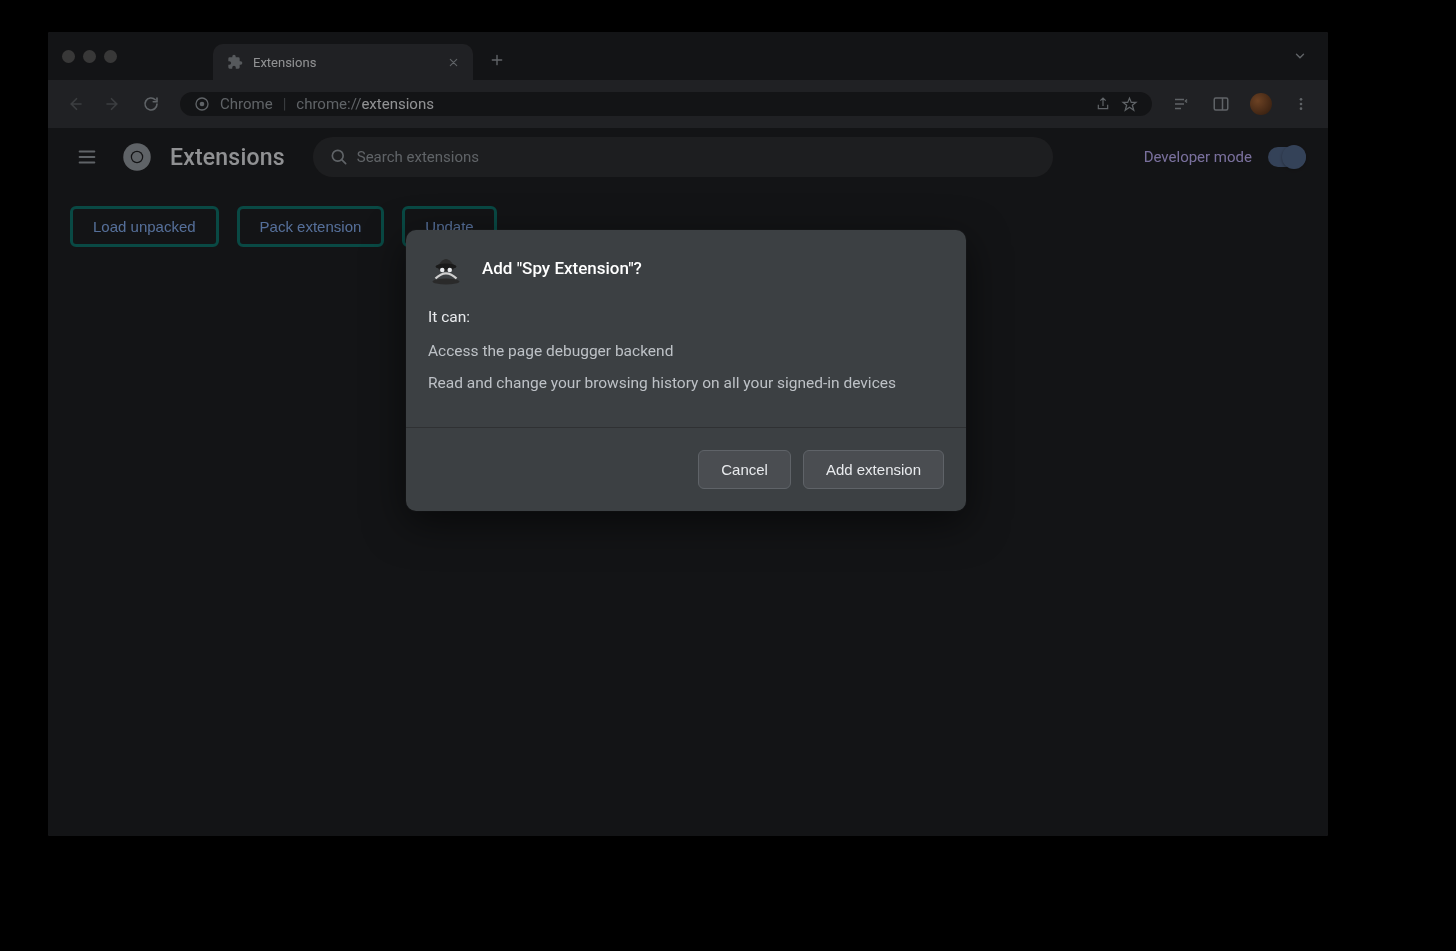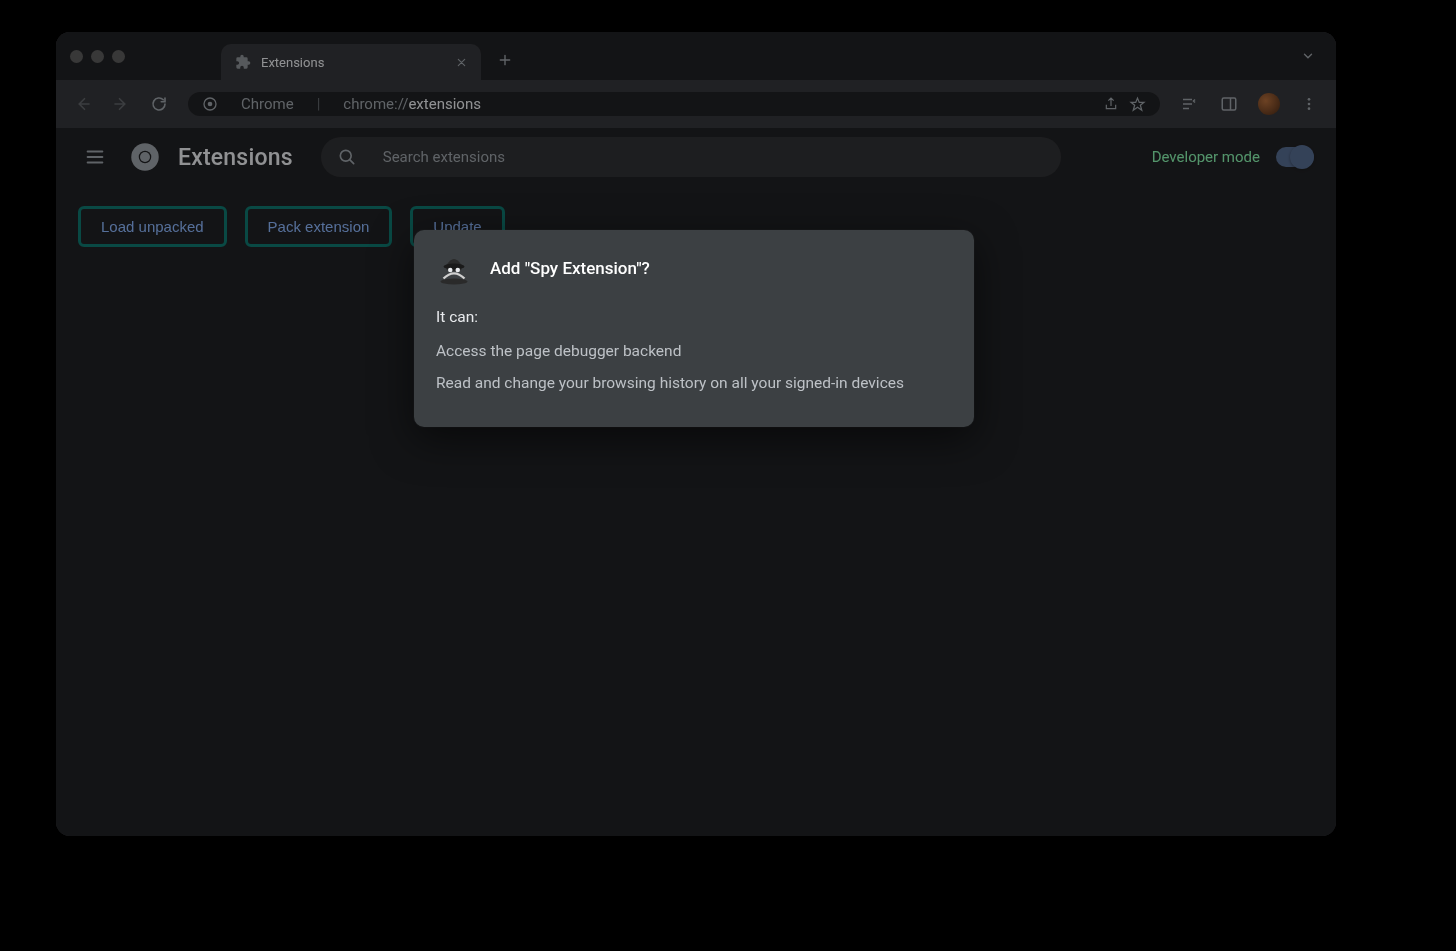--- a/index.html
+++ b/index.html
@@ -1,21 +1,20 @@
 <!DOCTYPE html>
 <html><head>
 <meta charset="utf-8">
 <style>
   * { box-sizing: border-box; margin: 0; padding: 0; }
   html, body { width: 1456px; height: 951px; background: #000; font-family: -apple-system, BlinkMacSystemFont, "Segoe UI", Roboto, Arial, sans-serif; overflow: hidden; }
   .window {
     position: absolute; left: 48px; top: 32px; width: 1280px; height: 804px;
-    background: #202124; border-radius: 14px; overflow: hidden;
+    background: #202124; border-radius: 2px; overflow: hidden;
     box-shadow: 0 10px 40px rgba(0,0,0,.6);
-    margin-left: 8px;
   }
   
   .dim-overlay {
     position: absolute; inset: 0; background: rgba(0,0,0,0.38); pointer-events: none; z-index: 5;
   }
 
   
   .titlebar { height: 48px; background: #202124; display: flex; align-items: center; padding: 0 14px; position: relative; }
   .traffic { display: flex; gap: 8px; margin-right: 96px; }
   .traffic span { width: 13px; height: 13px; border-radius: 50%; background: #5b5b5b; display: inline-block; }
@@ -28,43 +27,43 @@
   .tab-close { margin-left: auto; width: 16px; height: 16px; display:flex; align-items:center; justify-content:center; color:#9aa0a6; }
   .newtab { margin-left: 10px; width: 28px; height: 28px; border-radius: 50%; display:flex; align-items:center; justify-content:center; color:#9aa0a6; font-size:18px; position: relative; top:4px; }
   .tab-dropdown { margin-left: auto; color:#9aa0a6; width:28px; height:28px; display:flex; align-items:center; justify-content:center; }
 
   
   .toolbar { height: 48px; background: #35363a; display:flex; align-items:center; padding: 0 10px; gap: 4px; }
   .nav-btn { width: 34px; height: 34px; border-radius: 50%; display:flex; align-items:center; justify-content:center; color:#9aa0a6; }
   .nav-btn.disabled { color:#5f6368; }
   .omnibox {
     flex: 1; height: 22px; background: #202124; border-radius: 18px;
-    display:flex; align-items:center; padding: 12px 14px; gap: 23px; color:#9aa0a6; font-size: 15px;
+    display:flex; align-items:center; padding: 12px 14px; gap: 10px; color:#9aa0a6; font-size: 15px;
     margin: 0 8px;
   }
   .omni-chrome-label { color:#9aa0a6; }
   .omni-sep { color:#5f6368; }
   .omni-path-dim { color:#9aa0a6; }
   .omni-path-bright { color:#e8eaed; }
   .omni-right { margin-left:auto; display:flex; gap:10px; align-items:center; }
   .toolbar-right { display:flex; align-items:center; gap:6px; }
   .avatar { width:22px; height:22px; border-radius:50%; background: radial-gradient(circle at 35% 35%, #b06b3a, #4a2a16); }
 
   
   .page { position:absolute; top:96px; left:0; right:0; bottom:0; background:#202124; }
   .page-header { height:58px; display:flex; align-items:center; padding: 0 22px; gap:18px; }
   .menu-icon { color:#9aa0a6; }
   .chrome-logo { width:30px; height:30px; }
   .page-title { color:#e8eaed; font-size:23px; font-weight:500; letter-spacing:.2px; }
   .search-pill {
     flex:1; max-width: 740px; height:40px; background:#303134; border-radius:22px;
-    display:flex; align-items:center; padding:0 16px; gap:26px; color:#9aa0a6; font-size:15px;
+    display:flex; align-items:center; padding:0 16px; gap:8px; color:#9aa0a6; font-size:15px;
     margin-left: 10px;
   }
-  .dev-mode { margin-left:auto; display:flex; align-items:center; gap:16px; color:#86efac; font-size:15px; }
+  .dev-mode { margin-left:auto; display:flex; align-items:center; gap:16px; color:#c4b5fd; font-size:15px; }
   .switch { width:38px; height:20px; background:#8ab4f8; border-radius:12px; position:relative; opacity:.5; }
   .switch::after { content:""; position:absolute; right:0; top:-2px; width:24px; height:24px; background:#8ab4f8; border-radius:50%; box-shadow:0 1px 3px rgba(0,0,0,.4); }
 
   
   .actions-row { display:flex; gap:18px; padding: 20px 22px; }
   .pill-btn {
     border:3px solid #0f766e; color:#8ab4f8; background:transparent;
     padding: 9px 20px; border-radius:6px; font-size:15px; font-weight:500;
   }
 
@@ -228,15 +227,19 @@
       </svg>
       <div class="dialog-title">Add "Spy Extension"?</div>
     </div>
     <div class="dialog-body">
       <div class="itcan">It can:</div>
       <div id="perms">
           <div class="perm">Access the page debugger backend</div>
           <div class="perm">Read and change your browsing history on all your signed-in devices</div>
         </div>
     </div>
+    <div class="dialog-footer">
+      <button class="dlg-btn">Cancel</button>
+      <button class="dlg-btn">Add extension</button>
+    </div>
   </div>
 
 </div>
 
 </body></html>

